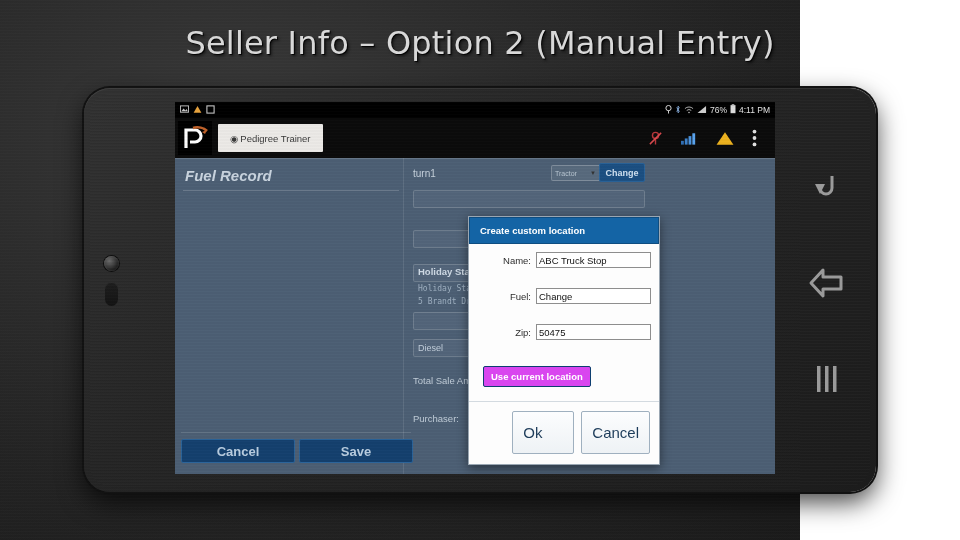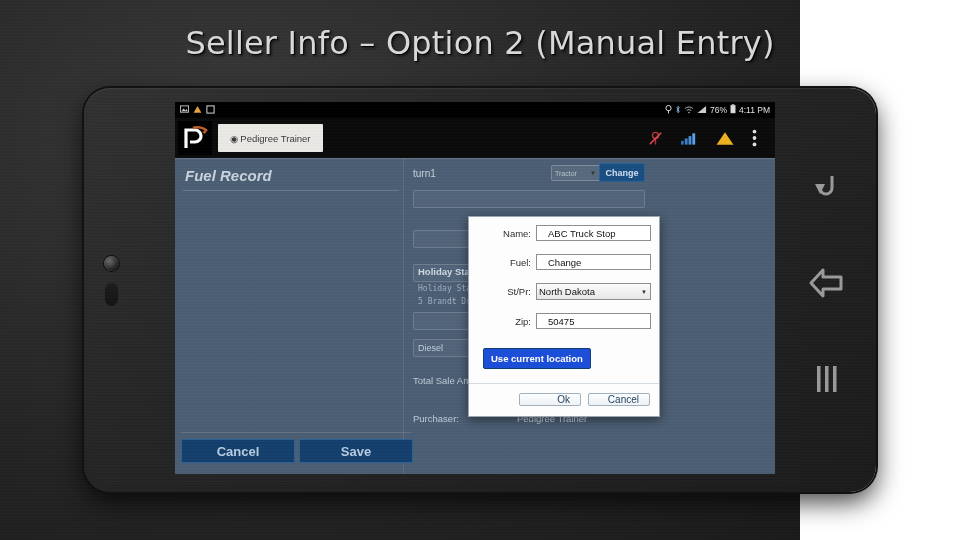--- a/index.html
+++ b/index.html
@@ -301,57 +301,57 @@
     padding: 7px 10px;
     border: 1px solid #0f4d80;
   }
   #dialog-body {
     padding: 8px 8px 6px 8px;
     background: #fdfdfd;
   }
   .form-row {
     display: flex;
     align-items: center;
-    margin-bottom: 13px;
+    margin-bottom: 20px;
   }
   .form-label {
     width: 54px;
     text-align: right;
     padding-right: 5px;
     font-size: 9.5px;
     color: #2e2e2e;
   }
   .form-input {
     flex: 1;
     height: 14px;
     background: #fff;
     border: 1px solid #8e8e8e;
     font-size: 9.5px;
     color: #111;
-    padding: 0 11px;
+    padding: 0 2px;
     display: flex; align-items: center;
     overflow: hidden;
     white-space: nowrap;
   }
   .form-select {
     flex: 1;
     height: 15px;
     background: linear-gradient(180deg, #fbfbfb, #e6e6e6);
     border: 1px solid #8e8e8e;
     font-size: 9.5px;
     color: #111;
     padding: 0 2px;
     display: flex; align-items: center; justify-content: space-between;
   }
   .select-arrow { font-size: 6px; color: #333; padding-right: 1px; }
 
   #use-current-location {
     display: inline-block;
     margin: 6px 0 8px 6px;
-    background: #1d4ed8;
+    background: #d946ef;
     border: 1px solid #0e3f70;
     border-radius: 2px;
     color: #fff;
     font-size: 9.5px;
     font-weight: bold;
     padding: 4px 7px;
   }
   #dialog-separator {
     height: 1px;
     background: #d3dae0;
@@ -359,27 +359,27 @@
   }
   #dialog-footer {
     display: flex;
     justify-content: flex-end;
     gap: 7px;
     padding: 9px 9px 10px 9px;
     background: #fdfdfd;
   }
   .dialog-btn {
     min-width: 40px;
-    padding: 0 10px;
+    padding: 12px 10px;
     background: linear-gradient(180deg, #fcfdfe, #eef2f5);
     border: 1px solid #9fb0bf;
     border-radius: 2px;
-    font-size: 10px;
+    font-size: 15px;
     color: #1d3c5a;
-    text-align: right;
+    text-align: left;
   }
 </style>
 </head>
 <body>
 
 <div id="slide">
 
   <div id="slide-title">Seller Info – Option 2 (Manual Entry)</div>
 
   <div id="tablet">
@@ -540,40 +540,34 @@
         <div id="total-dollar">$</div>
 
         <div id="purchaser-label">Purchaser:</div>
         <div id="purchaser-value">Pedigree Trainer</div>
 
         <div id="bottom-divider"></div>
         <div class="bottom-btn" id="cancel-button">Cancel</div>
         <div class="bottom-btn" id="save-button">Save</div>
 
         <div id="dialog">
+          <div id="dialog-header">Create custom location</div>
           <div id="dialog-body">
 
             <div class="form-row">
               <div class="form-label">Name:</div>
               <div class="form-input">ABC Truck Stop</div>
             </div>
 
 
             <div class="form-row">
               <div class="form-label">Fuel:</div>
               <div class="form-input">Change</div>
             </div>
 
-            <div class="form-row">
-              <div class="form-label">St/Pr:</div>
-              <div class="form-select">
-                <span>North Dakota</span>
-                <span class="select-arrow">▼</span>
-              </div>
-            </div>
 
             <div class="form-row">
               <div class="form-label">Zip:</div>
               <div class="form-input">50475</div>
             </div>
 
             <div id="use-current-location">Use current location</div>
           </div>
 
           <div id="dialog-separator"></div>

